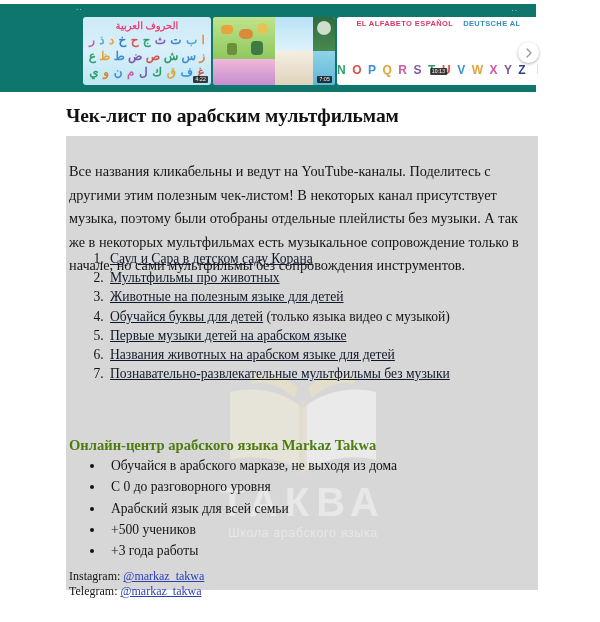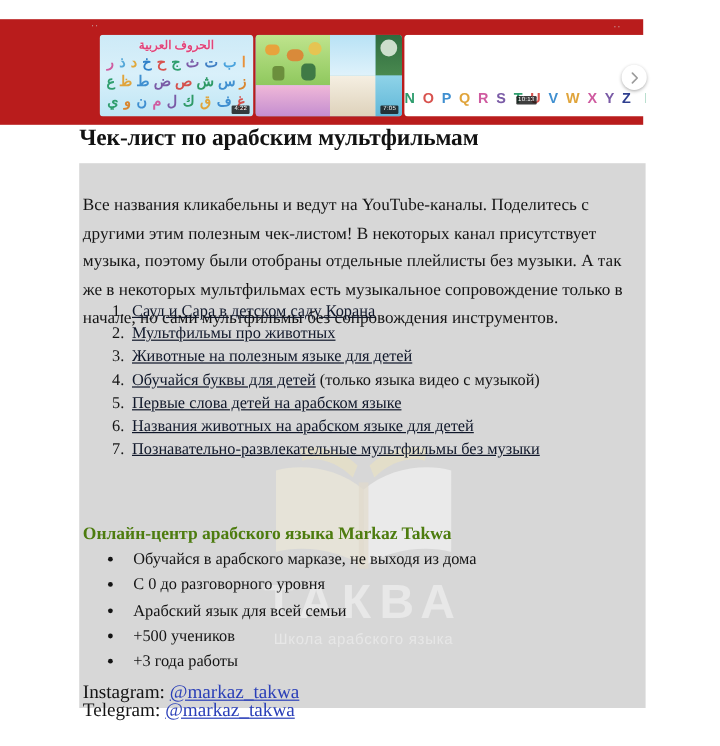--- a/index.html
+++ b/index.html
@@ -12,24 +12,24 @@
     background: #ffffff;
     font-family: "Liberation Serif", "DejaVu Serif", serif;
     overflow: hidden;
     position: relative;
   }
 
   
   .carousel {
     position: absolute;
     left: 0;
-    top: 16px;
+    top: 4px;
     width: 536px;
     height: 88px;
-    background: #b91c1c;
+    background: #0f766e;
   }
   .carousel-strip {
     position: absolute;
     left: 83px;
     top: 13px;
     height: 68px;
     width: 455px;
     display: flex;
     gap: 2px;
     overflow: hidden;
@@ -257,21 +257,21 @@
     padding-left: 36px;
     font-size: 13.6px;
     line-height: 21.3px;
     color: #141414;
   }
   ul.feat li { padding-left: 6px; }
 
   .contact {
     position: absolute;
     left: 69px;
-    font-size: 16px;
+    font-size: 12px;
     color: #141414;
   }
   .contact a {
     color: #2a3fb8;
     text-decoration: underline;
   }
   .contact-ig { top: 569px; }
   .contact-tg { top: 584px; }
 </style>
 </head>
@@ -332,20 +332,25 @@
       <div class="t2-cell" style="left:104px;top:4px;width:14px;height:14px;border-radius:50%;background:#e8f1e4;opacity:.85;"></div>
       <div class="t2-cell" style="left:8px;top:8px;width:12px;height:9px;border-radius:4px;background:#e8a33c;"></div>
       <div class="t2-cell" style="left:26px;top:12px;width:14px;height:10px;border-radius:5px;background:#d98a3a;"></div>
       <div class="t2-cell" style="left:44px;top:6px;width:11px;height:11px;border-radius:50%;background:#e6c452;"></div>
       <div class="t2-cell" style="left:14px;top:26px;width:10px;height:12px;background:#6b8f3c;border-radius:3px;"></div>
       <div class="t2-cell" style="left:38px;top:24px;width:12px;height:14px;background:#3f7a45;border-radius:4px;"></div>
       <div class="thumb-dur">7:05</div>
     </div>
 
     <div class="thumb thumb-3">
+      <div class="t3-head">
+        <span style="color:#d8386a;">EL ALFABETO ESPAÑOL</span>
+        <span style="color:#3f64c8;">&nbsp;&nbsp;</span>
+        <span style="color:#2f8fb8;">DEUTSCHE AL</span>
+      </div>
       <div class="t3-letters" style="top:46px;">
         <span style="color:#2f9e6e;">N</span> <span style="color:#d8524e;">O</span> <span style="color:#3f8fd0;">P</span>
         <span style="color:#e0a43b;">Q</span> <span style="color:#cf5ba0;">R</span> <span style="color:#7a5ba6;">S</span>
         <span style="color:#2f9e6e;">T</span> <span style="color:#d8524e;">U</span> <span style="color:#3f8fd0;">V</span>
         <span style="color:#e0a43b;">W</span> <span style="color:#cf5ba0;">X</span> <span style="color:#7a5ba6;">Y</span>
         <span style="color:#2f3f8f;">Z</span>
         <span style="color:#2f9e6e;">&nbsp;N</span>  
           
         
       </div>
@@ -388,21 +393,21 @@
   <li>
     <a href="#">Мультфильмы про животных</a><span class="tail-note"></span>
   </li>
   <li>
     <a href="#">Животные на полезным языке для детей</a><span class="tail-note"></span>
   </li>
   <li>
     <a href="#">Обучайся буквы для детей</a><span class="tail-note"> (только языка видео с музыкой)</span>
   </li>
   <li>
-    <a href="#">Первые слова детей на арабском языке</a><span class="tail-note"></span>
+    <a href="#">Первые музыки детей на арабском языке</a><span class="tail-note"></span>
   </li>
   <li>
     <a href="#">Названия животных на арабском языке для детей</a><span class="tail-note"></span>
   </li>
   <li>
     <a href="#">Познавательно-развлекательные мультфильмы без музыки</a><span class="tail-note"></span>
   </li>
 </ol>
 
 <h2 class="sub-title">Онлайн-центр арабского языка Markaz Takwa</h2>

